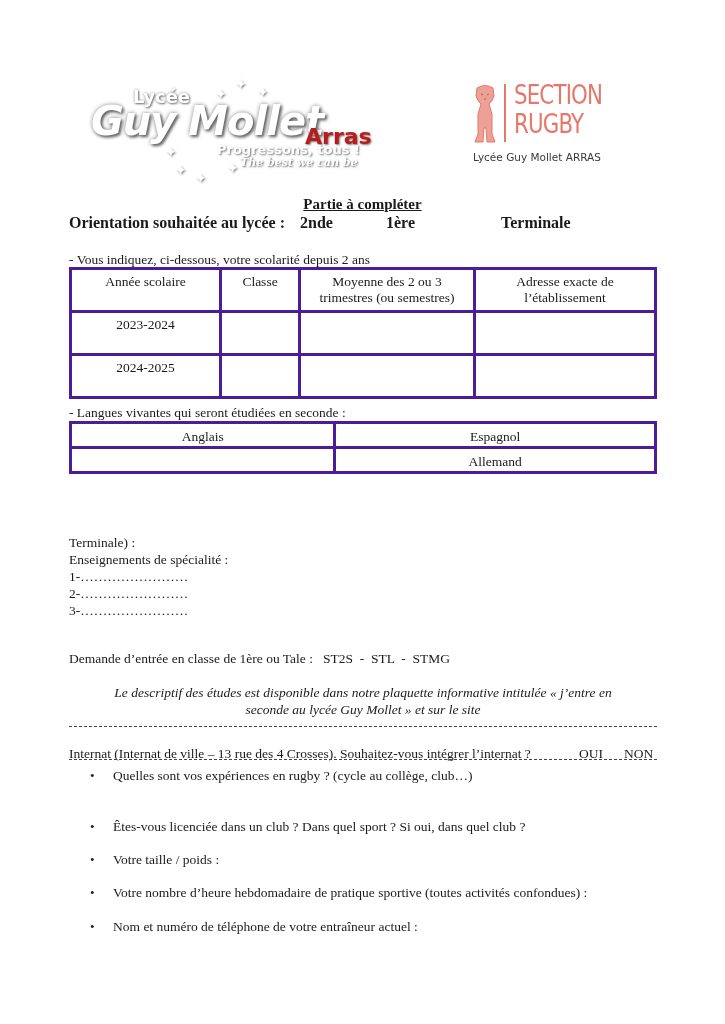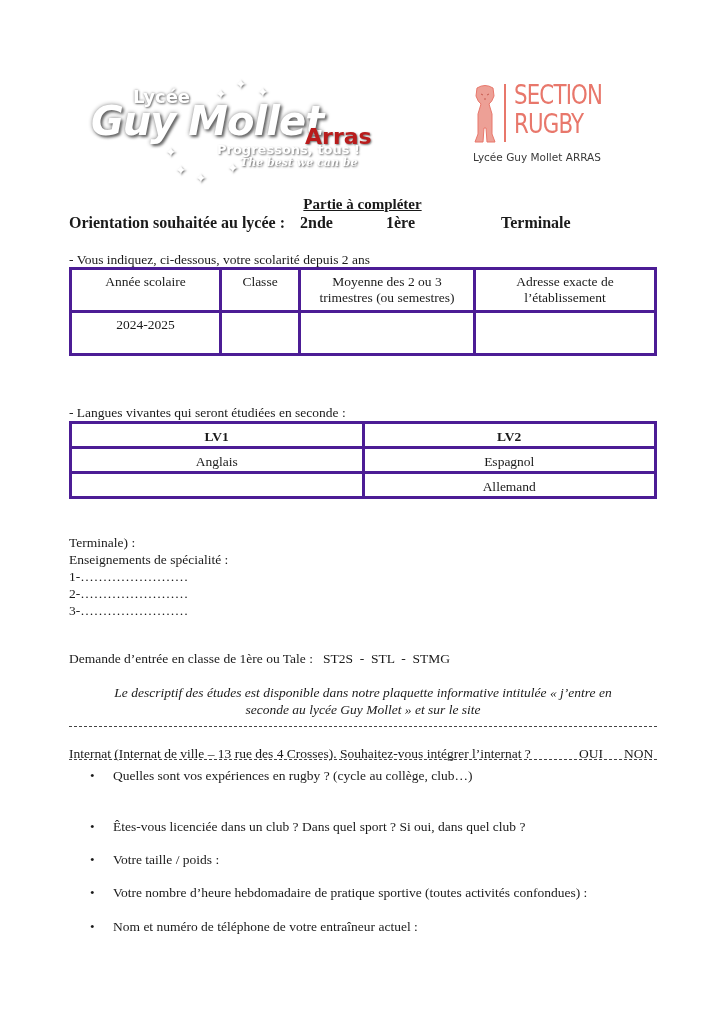--- a/index.html
+++ b/index.html
@@ -98,36 +98,38 @@
 
 <table class="t1">
   <tbody>
       <tr class="hrow">
     <td style="width:139px;">Année scolaire</td>
     <td style="width:68px;">Classe</td>
     <td style="width:164px;margin-left:17px;">Moyenne des 2 ou 3 trimestres (ou semestres)</td>
     <td>Adresse exacte de l’établissement</td>
   </tr>
   <tr class="drow">
+    <td>2023-2024</td>
+    <td></td>
+    <td></td>
+    <td></td>
+  </tr>
+  <tr class="drow">
     <td>2024-2025</td>
     <td></td>
     <td></td>
     <td></td>
   </tr>
 </tbody>
   </table>
 
 <div class="abs intro2">- Langues vivantes qui seront étudiées en seconde :</div>
 
 <table class="t2">
   <tbody>
-      <tr class="h">
-    <td style="width:50%;">LV1</td>
-    <td>LV2</td>
-  </tr>
   <tr>
     <td>Anglais</td>
     <td>Espagnol</td>
   </tr>
   <tr>
     <td></td>
     <td>Allemand</td>
   </tr>
 </tbody>
   </table>

